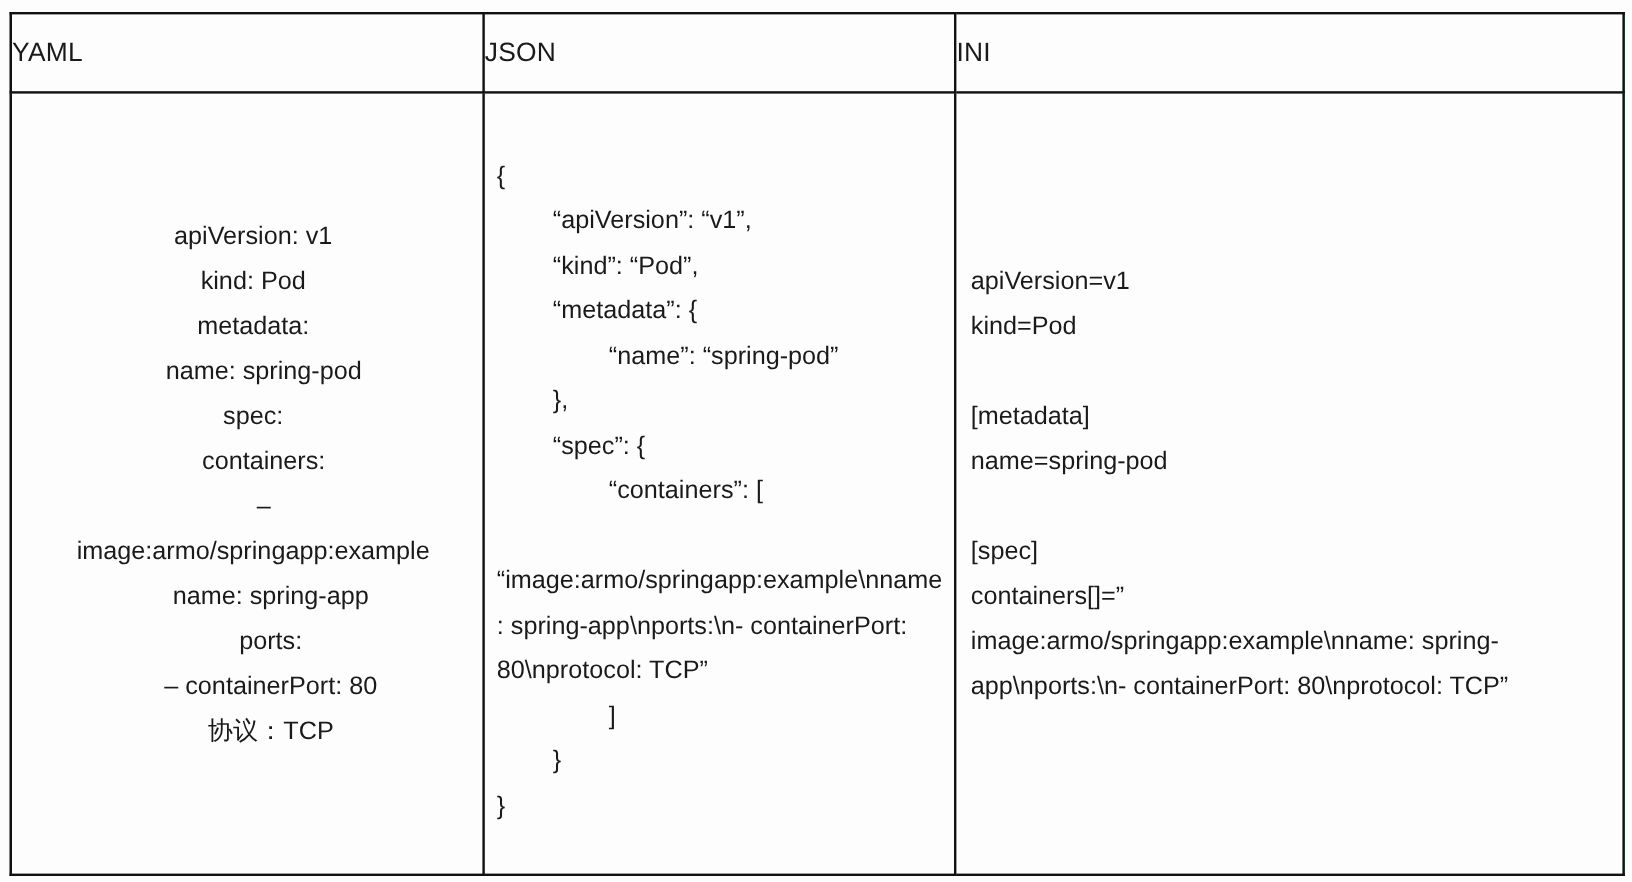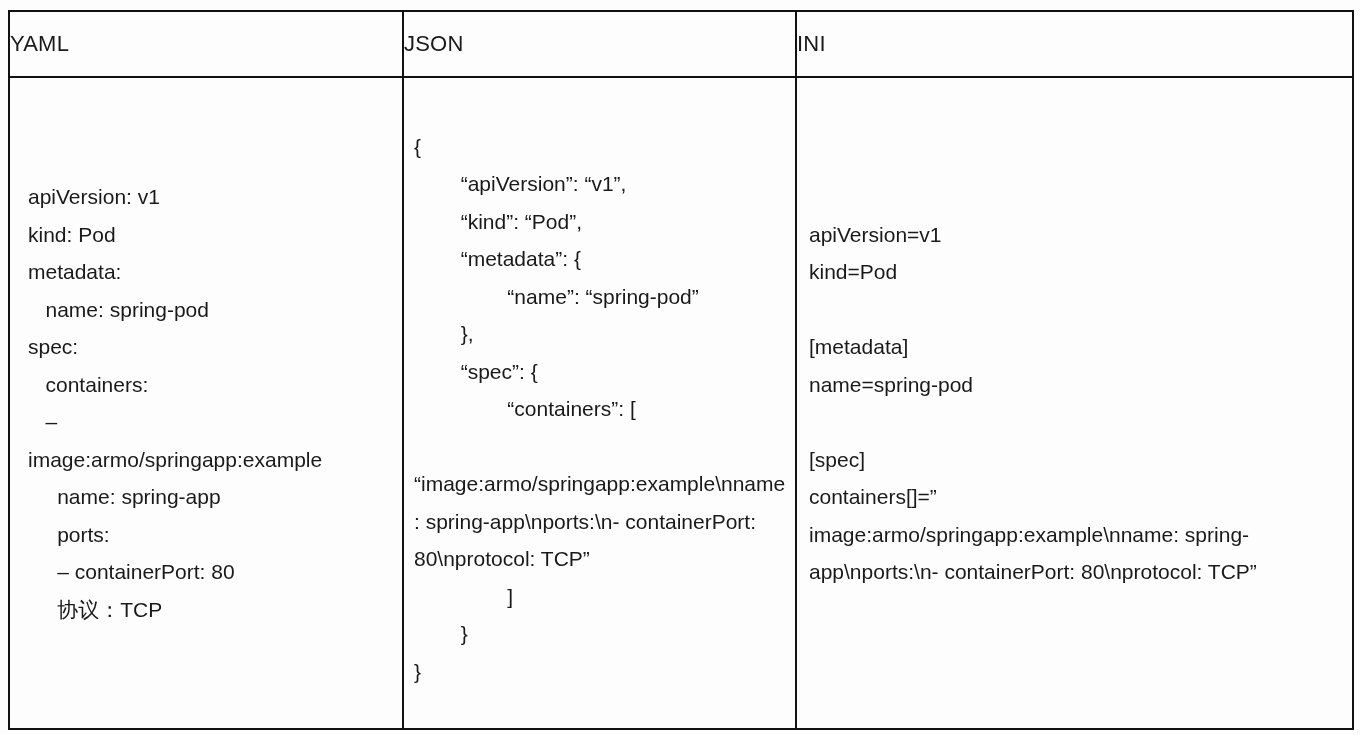--- a/index.html
+++ b/index.html
@@ -66,21 +66,21 @@
     padding-left: 18px;
     padding-right: 8px;
   }
   .json-block {
     padding-left: 10px;
     padding-right: 6px;
   }
   .ini-block {
     padding-left: 12px;
   }
-  .cell-yaml { vertical-align: middle; }
+  .cell-yaml { vertical-align: middle; text-align: center; }
   .cell-json { vertical-align: top; }
   .cell-ini  { vertical-align: middle; }
   .cell-json .json-block { padding-top: 12px; }
 </style>
 </head>
 <body>
 
 <div class="page">
   <table class="cmp-table">
     <colgroup>

